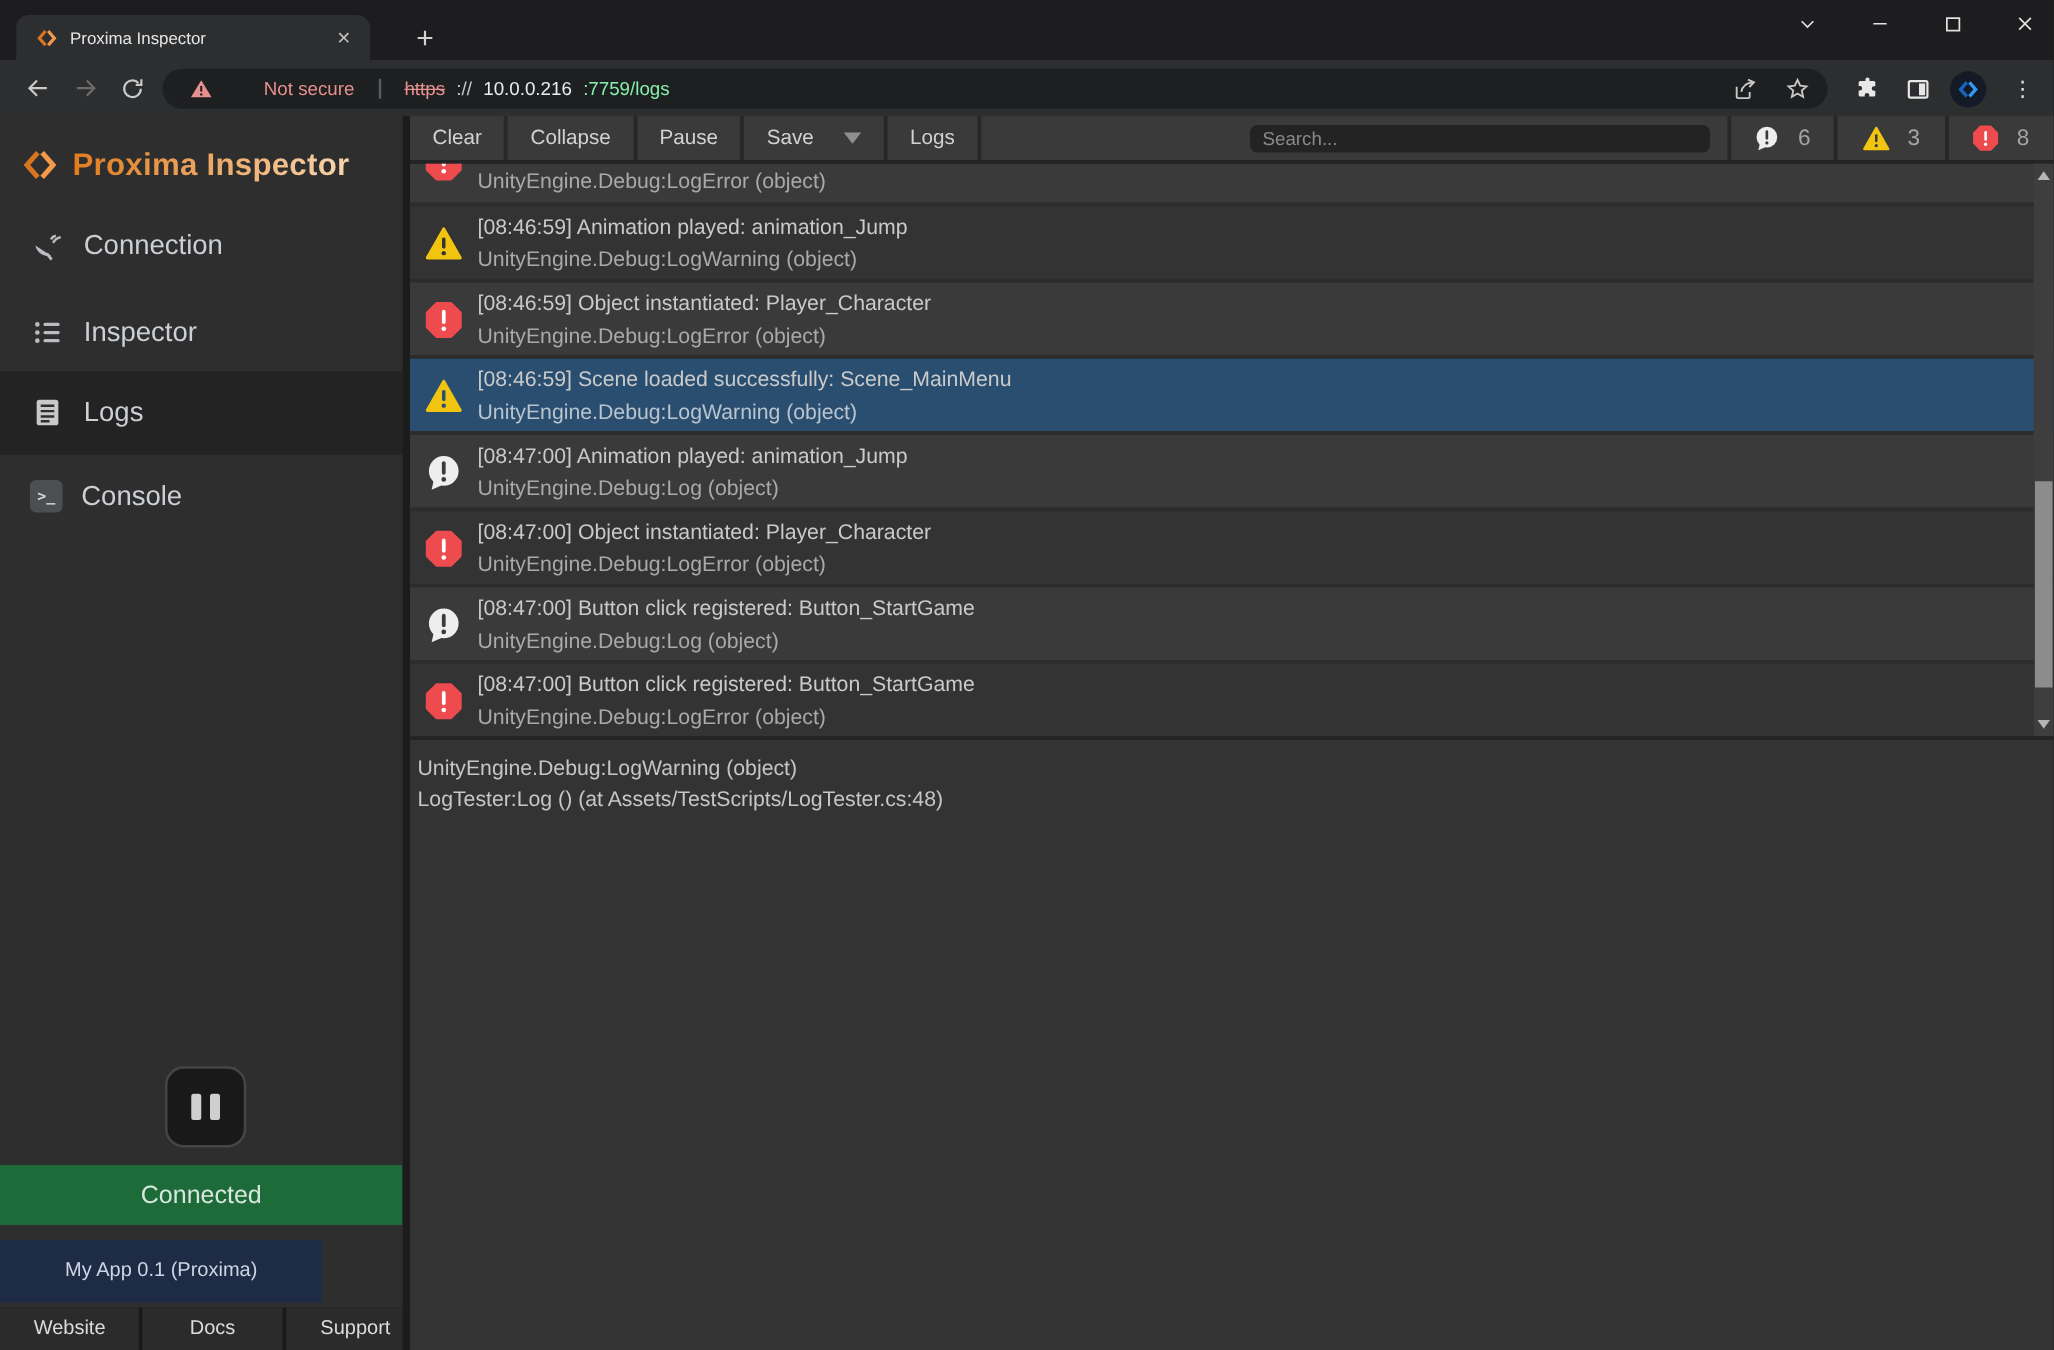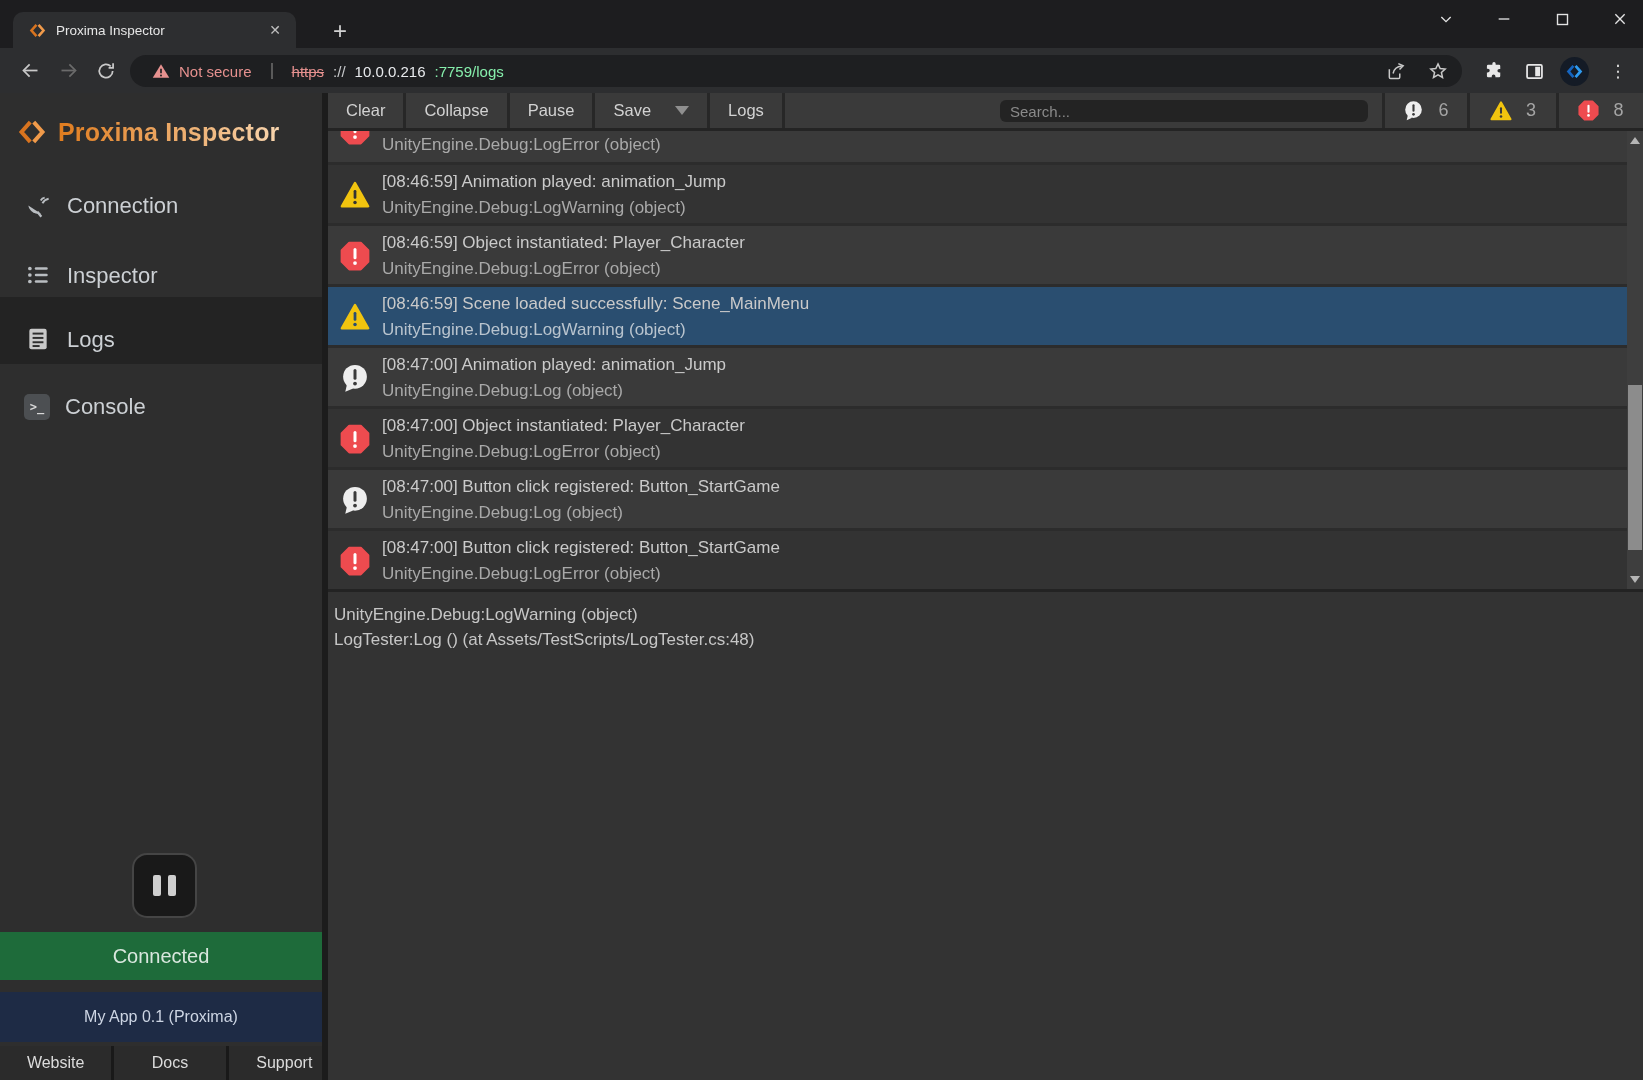--- a/index.html
+++ b/index.html
@@ -15,53 +15,53 @@
   .tab-close{color:#bfbfbf;font-size:14px;padding:2px 5px;cursor:default;}
   .newtab{position:absolute;left:326px;top:17px;color:#d2d2d2;font-size:24px;font-weight:300;width:28px;height:28px;
     display:flex;align-items:center;justify-content:center;}
   .win-controls{position:absolute;right:8px;top:4px;display:flex;gap:28px;align-items:center;color:#e3e3e3;}
   .wc{width:30px;height:30px;display:flex;align-items:center;justify-content:center;}
   .nav-row{position:absolute;left:0;top:48px;width:1643px;height:45px;background:#2d2e30;}
   .nav-ico{position:absolute;top:0;height:45px;width:36px;display:flex;align-items:center;justify-content:center;}
   .omnibox{position:absolute;left:130px;top:55px;width:1332px;height:32px;border-radius:16px;background:#1e1f21;
     display:flex;align-items:center;padding:0 14px 0 22px;}
   .omni-left{display:flex;align-items:center;gap:9px;font-size:15px;flex:1;white-space:nowrap;}
-  .notsecure{color:#e6918f;}
+  .notsecure{color:#e6918f;margin-left:32px;}
   .omni-sep{display:inline-block;width:2px;height:16px;background:#5a5a5a;margin:0 10px;}
   .u-scheme{color:#e6918f;text-decoration:line-through;}
   .u-mid{color:#c8cacc;}
   .u-host{color:#e8eaed;text-align:right;}
   .u-rest{color:#86efac;}
   .omni-actions{display:flex;align-items:center;gap:22px;margin-left:auto;}
   .after-box{position:absolute;top:55px;height:32px;display:flex;align-items:center;justify-content:center;width:32px;}
   .avatar{position:absolute;left:1560px;top:57px;width:29px;height:29px;border-radius:50%;background:#141b26;
     display:flex;align-items:center;justify-content:center;}
   .dots{color:#e3e3e3;font-size:17px;letter-spacing:0;}
 
   
   .app{position:absolute;top:93px;left:0;width:1643px;height:987px;}
   .v-divider{position:absolute;left:322px;top:0;width:6px;height:987px;background:#1c1c1c;}
 
   
   .sidebar{position:absolute;left:0;top:0;width:322px;height:987px;background:#2e2e2e;}
   .logo{position:absolute;left:18px;top:15px;height:48px;display:flex;align-items:center;gap:12px;}
   .logo-text{font-size:25px;font-weight:700;letter-spacing:.2px;
     background:linear-gradient(90deg,#e07c1e,#f8d5ae);-webkit-background-clip:text;background-clip:text;color:transparent;}
-  .side-item{position:absolute;left:0;width:322px;height:46px;display:flex;align-items:flex-end;gap:15px;padding-left:24px;}
+  .side-item{position:absolute;left:0;width:322px;height:46px;display:flex;align-items:center;gap:15px;padding-left:24px;}
   .side-item .lbl{font-size:22px;color:#ccd0d4;}
   .side-active{position:absolute;left:0;width:322px;height:67px;background:#232323;}
   .icon-box{width:28px;height:28px;display:flex;align-items:center;justify-content:center;flex:0 0 28px;}
   .console-chip{width:26px;height:26px;border-radius:5px;background:#4c4f52;color:#d8d8d8;
     font-family:"DejaVu Sans Mono",monospace;font-size:12px;font-weight:bold;display:flex;align-items:center;justify-content:center;flex:0 0 26px;}
   .pause-btn{position:absolute;left:132px;top:760px;width:65px;height:65px;background:#191919;border:2px solid #454545;
     border-radius:15px;display:flex;align-items:center;justify-content:center;gap:7px;}
   .pause-bar{width:8px;height:21px;background:#cfcfcf;border-radius:2px;}
   .status-bar{position:absolute;left:0;top:839px;width:322px;height:48px;background:#1e6b3a;
     display:flex;align-items:center;justify-content:center;font-size:20px;color:#d9e7de;}
-  .appinfo-bar{position:absolute;left:0;top:899px;width:322px;height:50px;background:#1e2b45;
+  .appinfo-bar{position:absolute;left:0;top:899px;width:258px;height:50px;background:#1e2b45;
     display:flex;align-items:center;justify-content:center;font-size:16px;color:#cdd5e3;}
   .side-footer{position:absolute;left:0;top:953px;width:340px;height:34px;background:#191919;display:flex;gap:3px;justify-content:space-between;}
   .foot-link{flex:1;background:#2b2b2b;display:flex;align-items:center;justify-content:center;
     font-size:16px;color:#dcdcdc;}
 
   
   .main{position:absolute;left:328px;top:0;width:1315px;height:987px;background:#333;}
   .toolbar{position:absolute;left:0;top:0;width:1315px;height:38px;background:#3a3a3a;border-bottom:3px solid #242424;}
   .tb-btns{display:flex;height:35px;}
   .tb-btn{display:flex;align-items:center;justify-content:center;padding:0 18px;border-right:3px solid #272727;

